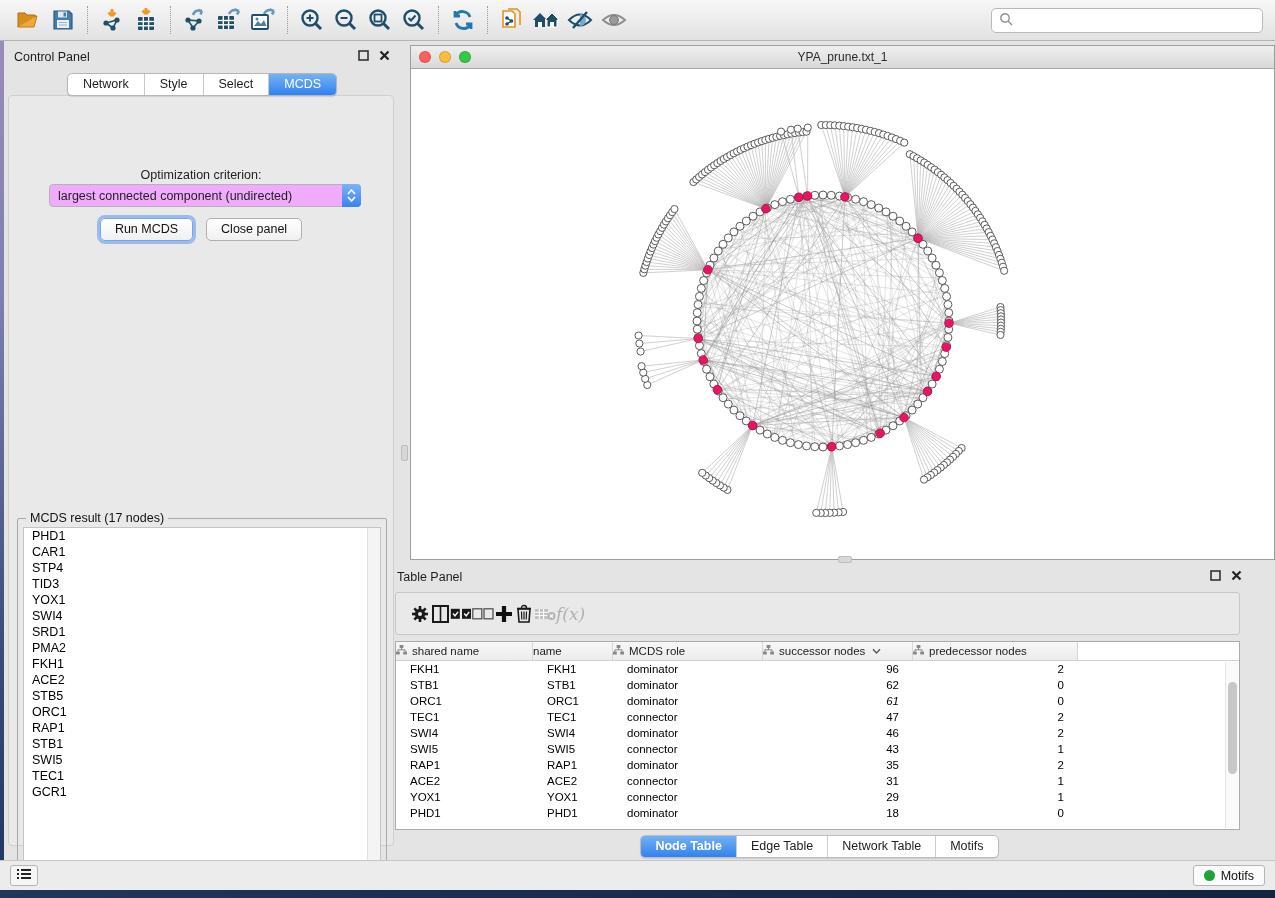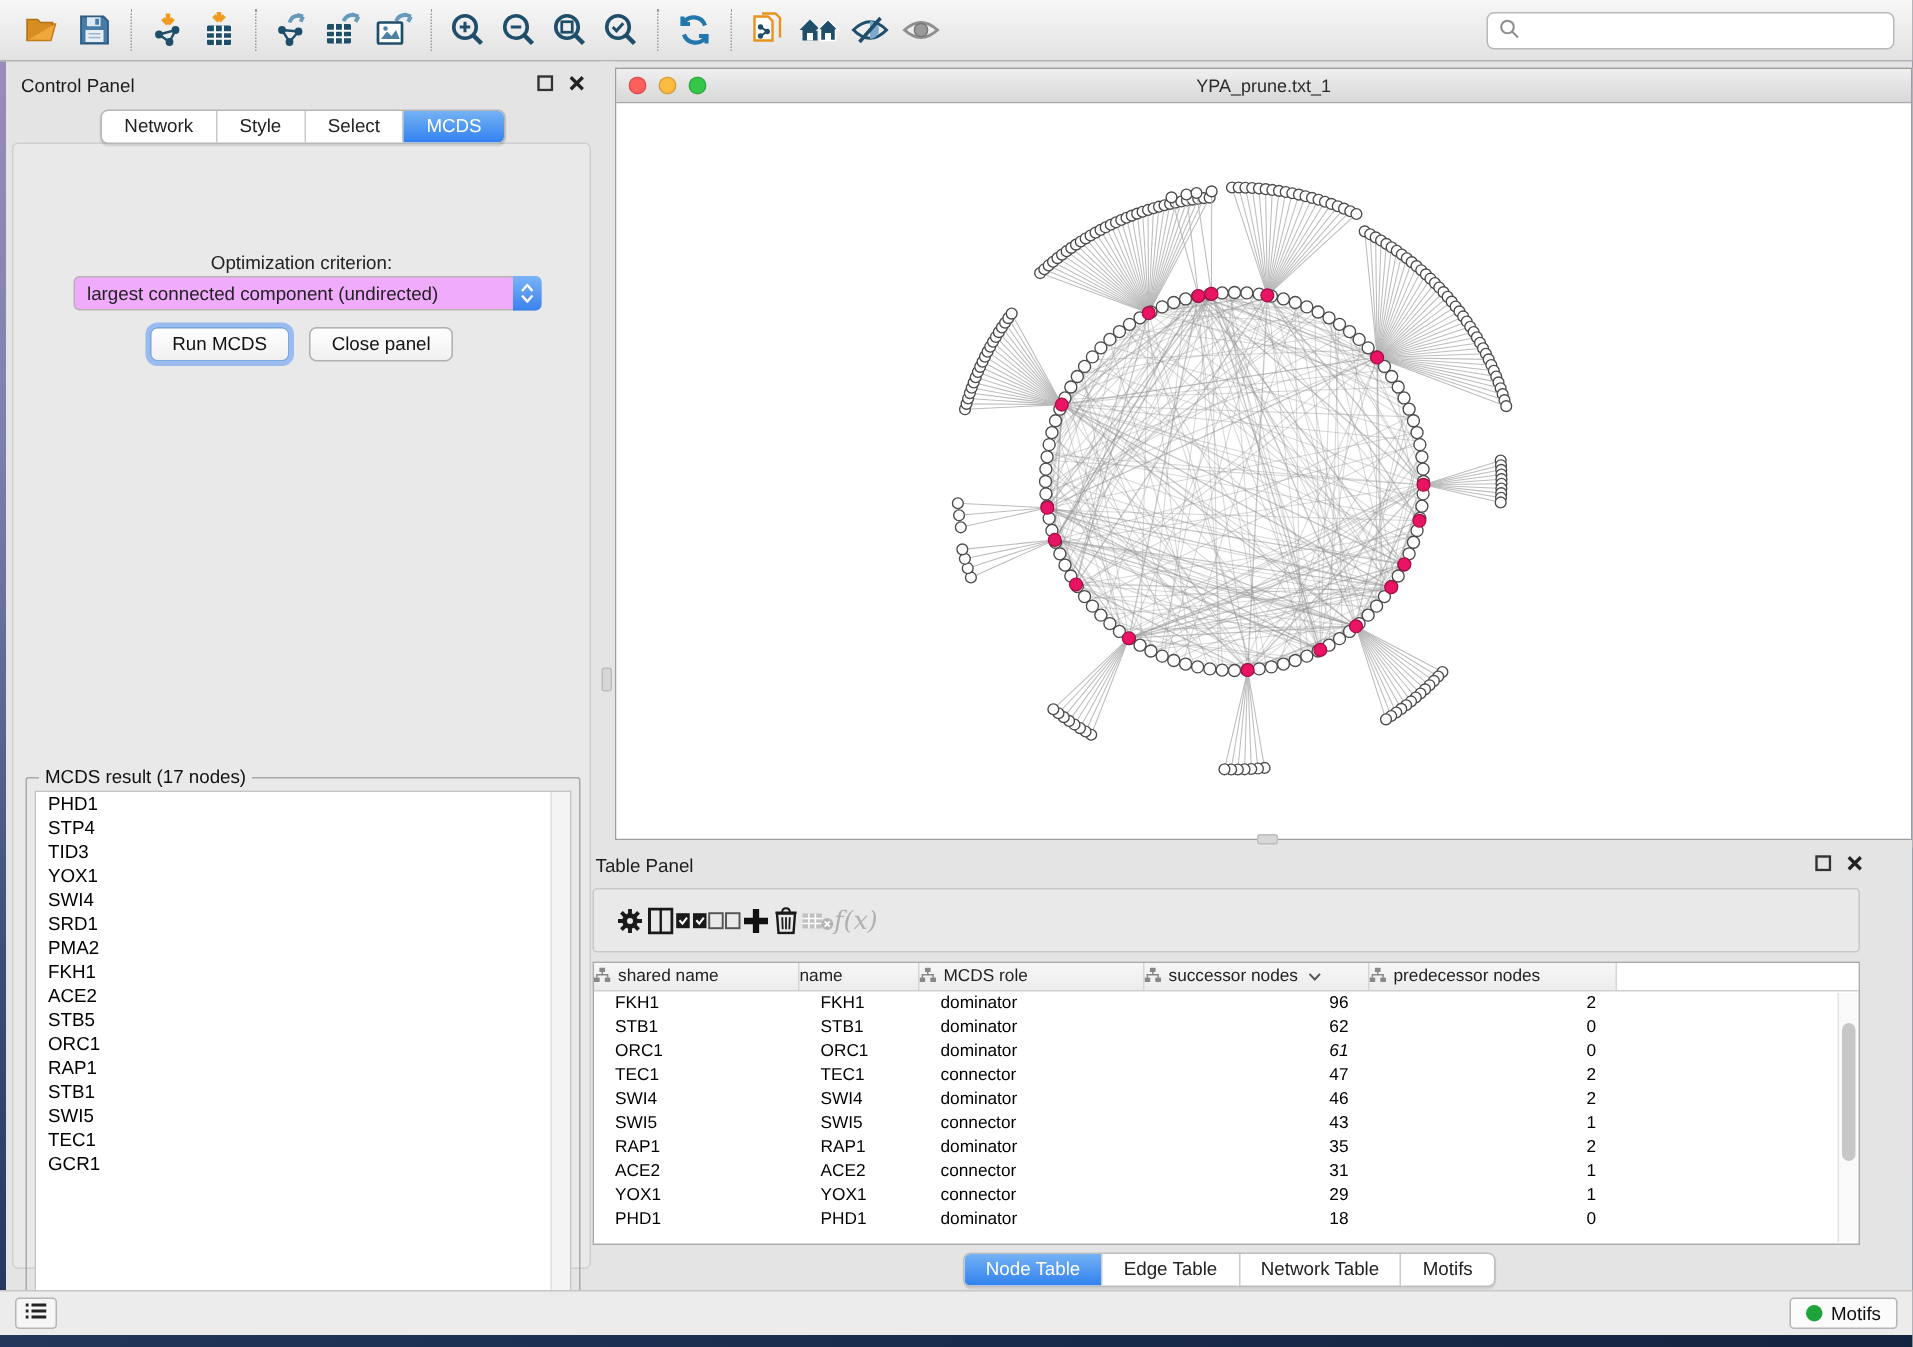--- a/index.html
+++ b/index.html
@@ -88,21 +88,21 @@
   .tr { display:flex; height:16px; }
   .td { font-size:11.5px; color:#000; line-height:16px; padding-left:14px; white-space:nowrap; overflow:hidden; }
   .td.num { text-align:right; padding-right:14px; padding-left:0; }
   .t-scroll { position:absolute; top:20px; right:1px; bottom:1px; width:13px; background:#fafafa; border-left:1px solid #e3e3e3; }
   .t-thumb { position:absolute; left:2px; top:2px; width:9px; height:92px; background:#c7c7c7; border-radius:5px; }
   .tp-tabs { position:absolute; left:0; right:0; bottom:2px; display:flex; justify-content:center; }
   .tp-tabgroup { display:flex; background:#fff; border:1px solid #bdbdbd; border-radius:5px; overflow:hidden;
     box-shadow:0 1px 1px rgba(0,0,0,.1); }
   .tp-tab { padding:3px 14px 4px; font-size:12.5px; color:#222; border-right:1px solid #cccccc; }
   .tp-tab:last-child { border-right:none; }
-  .tp-tab.sel { background:linear-gradient(#74b2f4,#3181ef); color:#fff; }
+  .tp-tab.sel { background:linear-gradient(#74b2f4,#3181ef); color:#fff;font-weight:bold; }
 
   
   .status-bar { position:absolute; left:0; top:860px; width:1275px; height:30px; background:#ececec;
     border-top:1px solid #c6c6c6; display:flex; align-items:center; padding:0 10px; }
   .list-btn { width:28px; height:21px; background:#f6f6f6; border:1px solid #b5b5b5; border-radius:3px;
     display:flex; align-items:center; justify-content:center; }
   .memory-btn { margin-left:auto; height:21px; background:#fbfbfb; border:1px solid #b5b5b5; border-radius:3px;
     display:flex; align-items:center; gap:6px; padding:0 10px; font-size:12.5px; color:#111; }
   .mem-dot { width:11px; height:11px; border-radius:50%; }
 </style>
@@ -297,20 +297,21 @@
         </span>
       </div>
       <div class="cp-buttons">
         <button class="mac-btn focused">Run MCDS</button>
         <button class="mac-btn">Close panel</button>
       </div>
       <div class="mcds-group">
         <span class="mcds-legend">MCDS result (17 nodes)</span>
         <div class="mcds-list">
             <div class="mcds-item">PHD1</div>
+            <div class="mcds-item">CAR1</div>
             <div class="mcds-item">STP4</div>
             <div class="mcds-item">TID3</div>
             <div class="mcds-item">YOX1</div>
             <div class="mcds-item">SWI4</div>
             <div class="mcds-item">SRD1</div>
             <div class="mcds-item">PMA2</div>
             <div class="mcds-item">FKH1</div>
             <div class="mcds-item">ACE2</div>
             <div class="mcds-item">STB5</div>
             <div class="mcds-item">ORC1</div>

